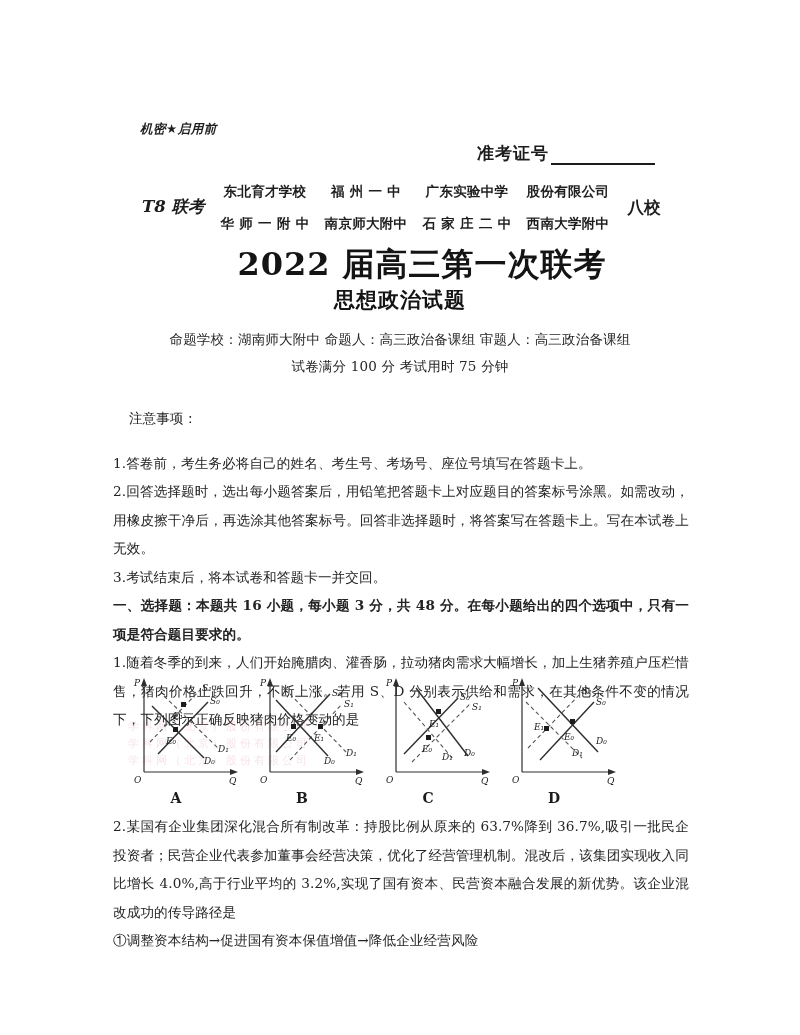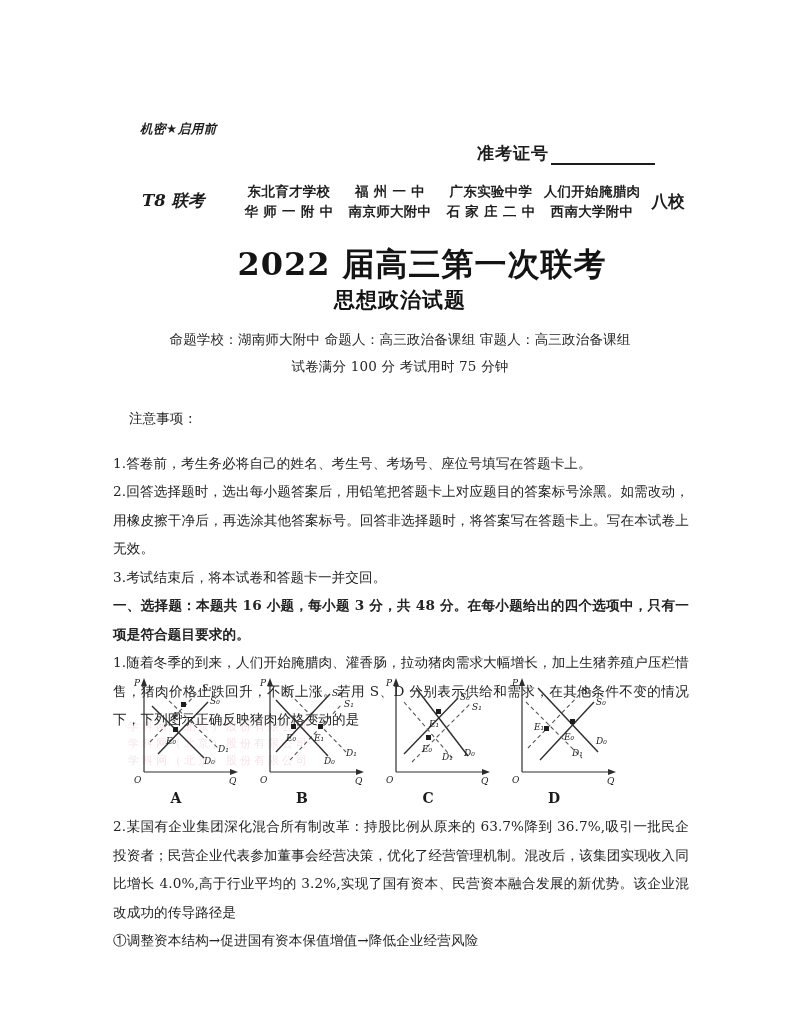--- a/index.html
+++ b/index.html
@@ -77,22 +77,21 @@
     font-size: 16.5px;
     font-weight: bold;
     color: #1c1c1c;
     margin-right: 10px;
     padding-bottom: 2px;
     font-style: italic;
   }
   .school-grid {
     display: flex;
     flex-direction: column;
-    gap: 2px;
-    margin-left: 24px;
+    gap: 14px;
   }
   .school-line {
     display: flex;
     font-family: "DejaVu Serif", "Liberation Serif", serif;
     font-size: 13.5px;
     font-weight: bold;
     color: #1f1f1f;
   }
   .school-cell {
     width: 101px;
@@ -235,21 +234,21 @@
     <span class="field-blank"></span>
   </div>
 
   <div class="t8-band">
     <span class="t8-tag">T8 联考</span>
     <span class="school-grid">
       <span class="school-line">
         <span class="school-cell">东北育才学校</span>
         <span class="school-cell">福 州 一 中</span>
         <span class="school-cell">广东实验中学</span>
-        <span class="school-cell">人们开始腌腊肉</span>
+        <span class="school-cell">股份有限公司</span>
       </span>
       <span class="school-line">
         <span class="school-cell">华 师 一 附 中</span>
         <span class="school-cell">南京师大附中</span>
         <span class="school-cell">石 家 庄 二 中</span>
         <span class="school-cell">西南大学附中</span>
       </span>
     </span>
     <span class="t8-suffix">八校</span>
   </div>

